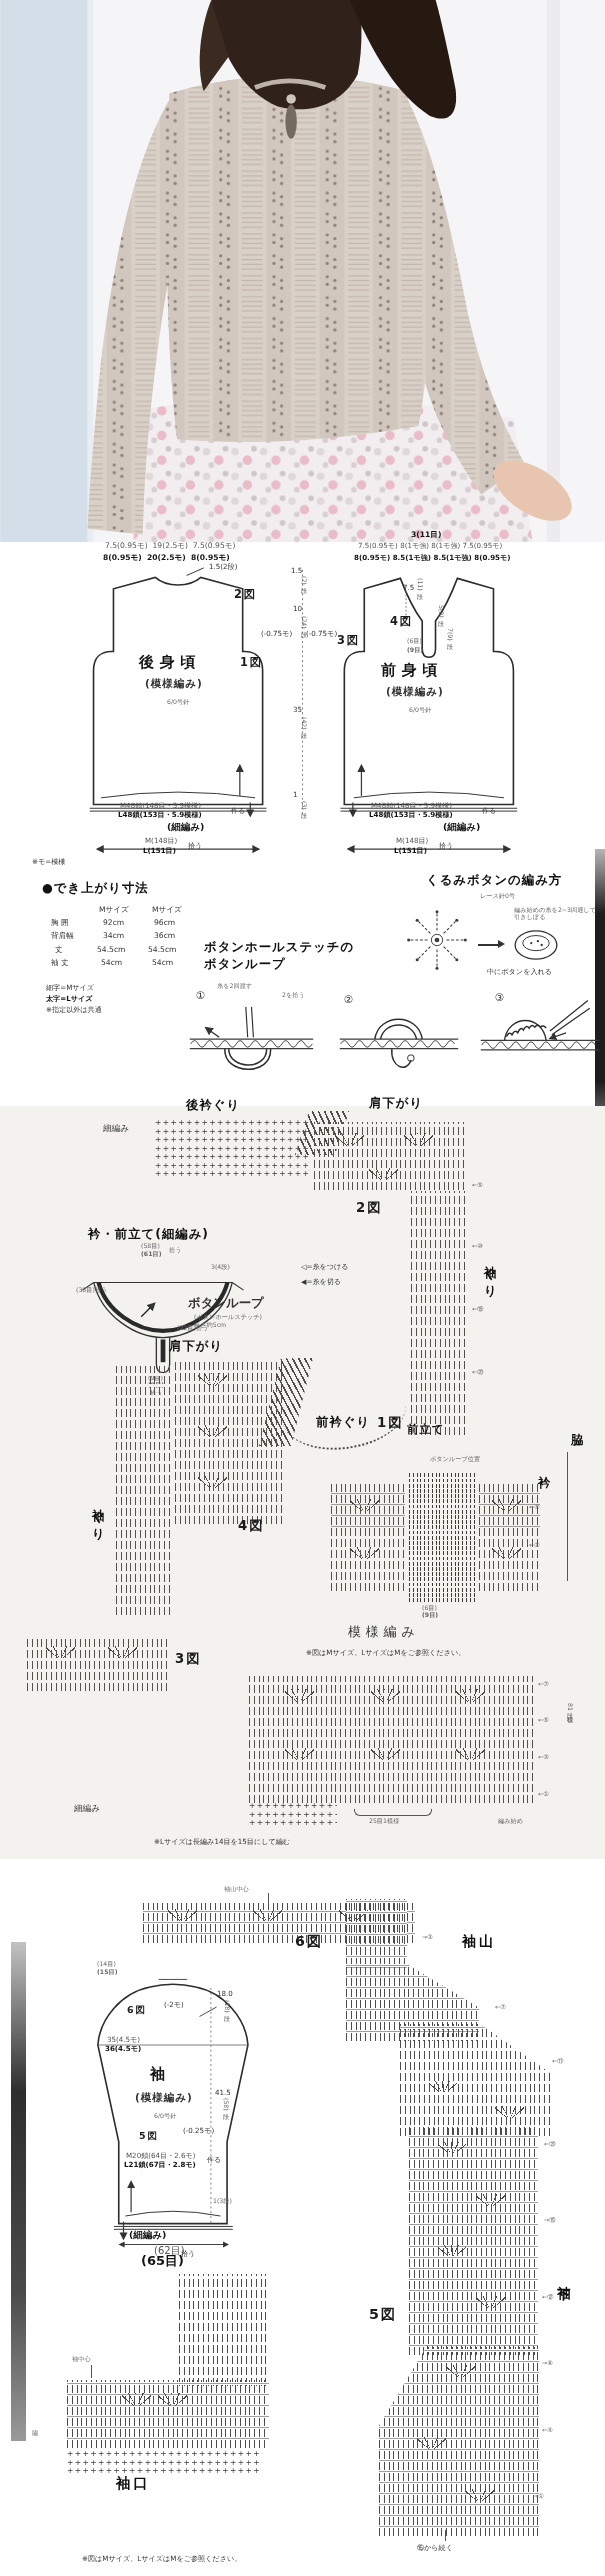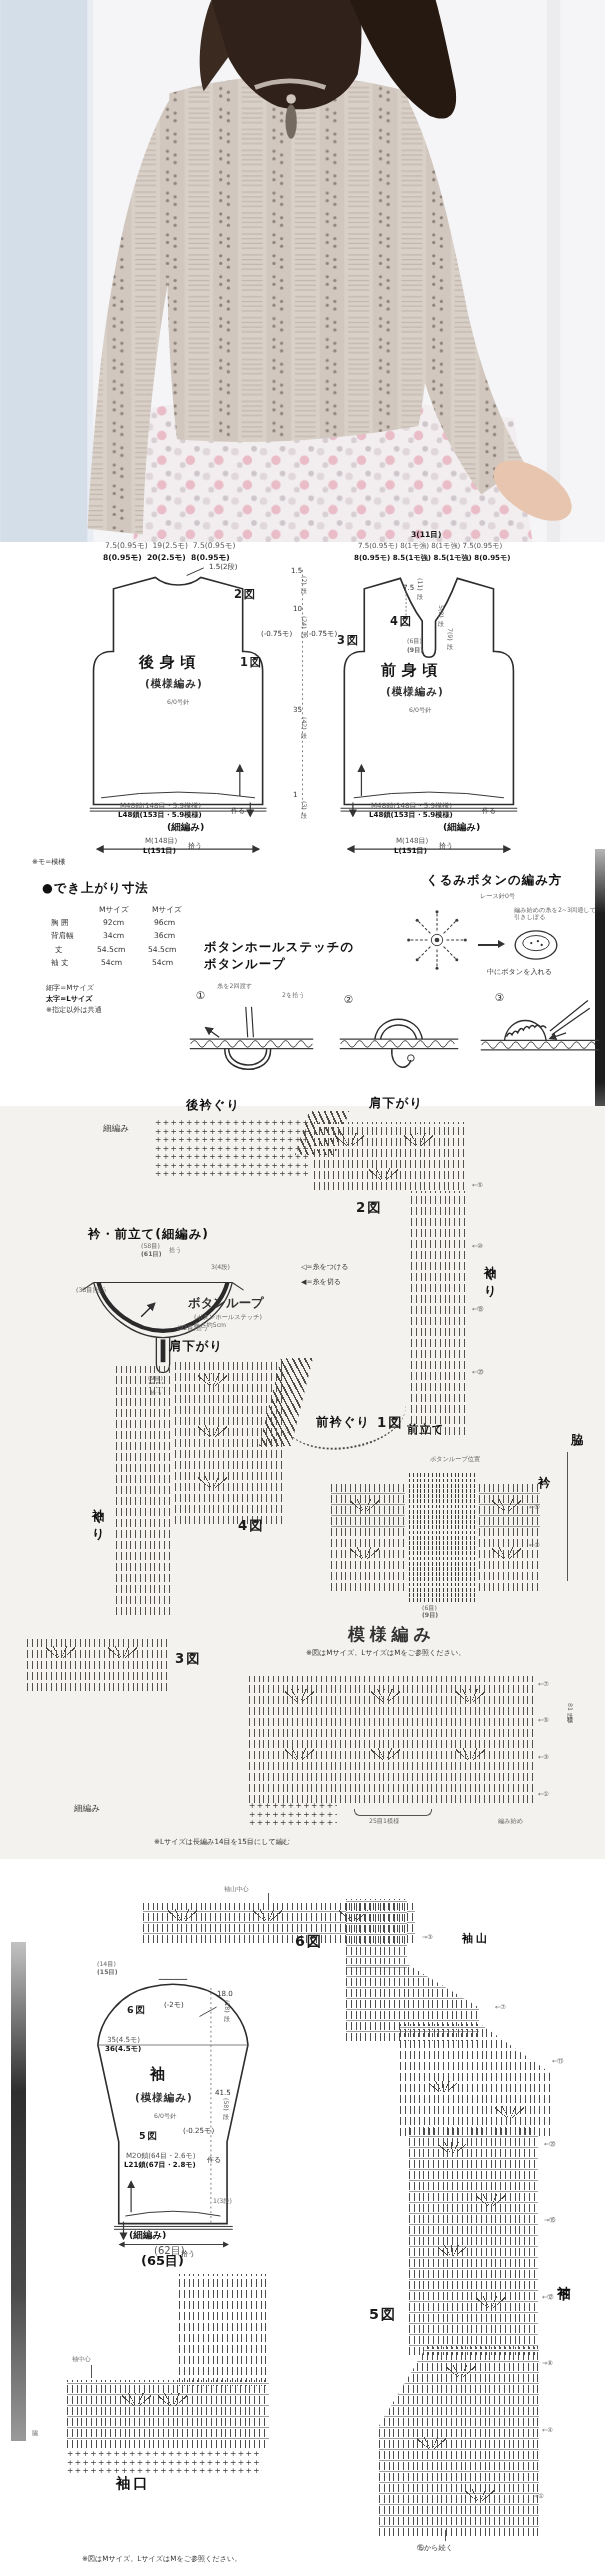--- a/index.html
+++ b/index.html
@@ -334,21 +334,21 @@
   <div class="lbl tiny" style="left:529px;top:1541px">←①</div>
   <div class="lbl tiny" style="left:422px;top:1604px">(6目)</div>
   <div class="lbl tiny bold" style="left:422px;top:1611px">(9目)</div>
   <div class="lbl small" style="left:306px;top:1649px">※図はMサイズ。LサイズはMをご参照ください。</div>
 
   <div class="blk st" style="left:27px;top:1636px;width:143px;height:55px">
     <div class="fan" style="left:19px;top:9.5px"></div>
     <div class="fan" style="left:81px;top:9.5px"></div>
   </div>
   <div class="lbl fig" style="left:175px;top:1651px;font-size:13.3px">3図</div>
-  <div class="lbl" style="left:348px;top:1625px;font-size:17px;font-weight:bold;letter-spacing:4.8px">模様編み</div>
+  <div class="lbl" style="left:348px;top:1625px;font-size:13px;font-weight:normal;letter-spacing:4.8px">模様編み</div>
   <div class="blk st" style="left:249px;top:1676px;width:285px;height:127px">
     <div class="fan" style="left:36px;top:13.3px"></div>
     <div class="fan" style="left:122px;top:13.3px"></div>
     <div class="fan" style="left:207px;top:13.3px"></div>
     <div class="fan" style="left:36px;top:72px"></div>
     <div class="fan" style="left:122px;top:72px"></div>
     <div class="fan" style="left:207px;top:72px"></div>
   </div>
   <div class="lbl tiny" style="left:538px;top:1680px">←⑦</div>
   <div class="lbl tiny" style="left:538px;top:1716px">←⑤</div>
@@ -369,21 +369,21 @@
   <div class="strip" style="left:11.4px;top:1942px;width:15px;height:499px;background:linear-gradient(#c2c2c2,#2e2e2e 30%,#4a4a4a 70%,#9a9a9a)"></div>
 
   <div class="lbl tiny" style="left:224px;top:1885px">袖山中心</div>
   <div class="abs" style="left:268px;top:1893px;width:1px;height:11.4px;background:#555"></div>
   <div class="blk stw" style="left:143px;top:1903px;width:272px;height:40px">
     <div class="fan" style="left:25px;top:5.7px"></div>
     <div class="fan" style="left:110px;top:5.7px"></div>
     <div class="fan" style="left:196px;top:5.7px"></div>
   </div>
   <div class="lbl fig" style="left:295px;top:1933px;font-size:14.3px">6図</div>
-  <div class="lbl head" style="left:462px;top:1933px;font-size:11px;letter-spacing:2.9px">袖山</div>
+  <div class="lbl head" style="left:462px;top:1933px;font-size:14px;letter-spacing:2.9px">袖山</div>
   <div class="lbl tiny" style="left:422px;top:1933px">→③</div>
   <div class="lbl tiny" style="left:495px;top:2003px">←⑦</div>
   <div class="lbl tiny" style="left:552px;top:2057px">←⑪</div>
 
   <div class="blk stw" style="left:346px;top:1899px;width:61px;height:78px"></div>
   <div class="blk stw" style="left:346px;top:1961px;width:133px;height:80px;clip-path:polygon(0 0,42% 0,100% 58%,100% 100%,0 100%)"></div>
   <div class="blk stw" style="left:400px;top:2024px;width:154px;height:112px;clip-path:polygon(0 0,52% 0,100% 46%,100% 100%,0 100%)">
     <div class="fan" style="left:28.5px;top:57px"></div>
     <div class="fan" style="left:95px;top:82px"></div>
   </div>

